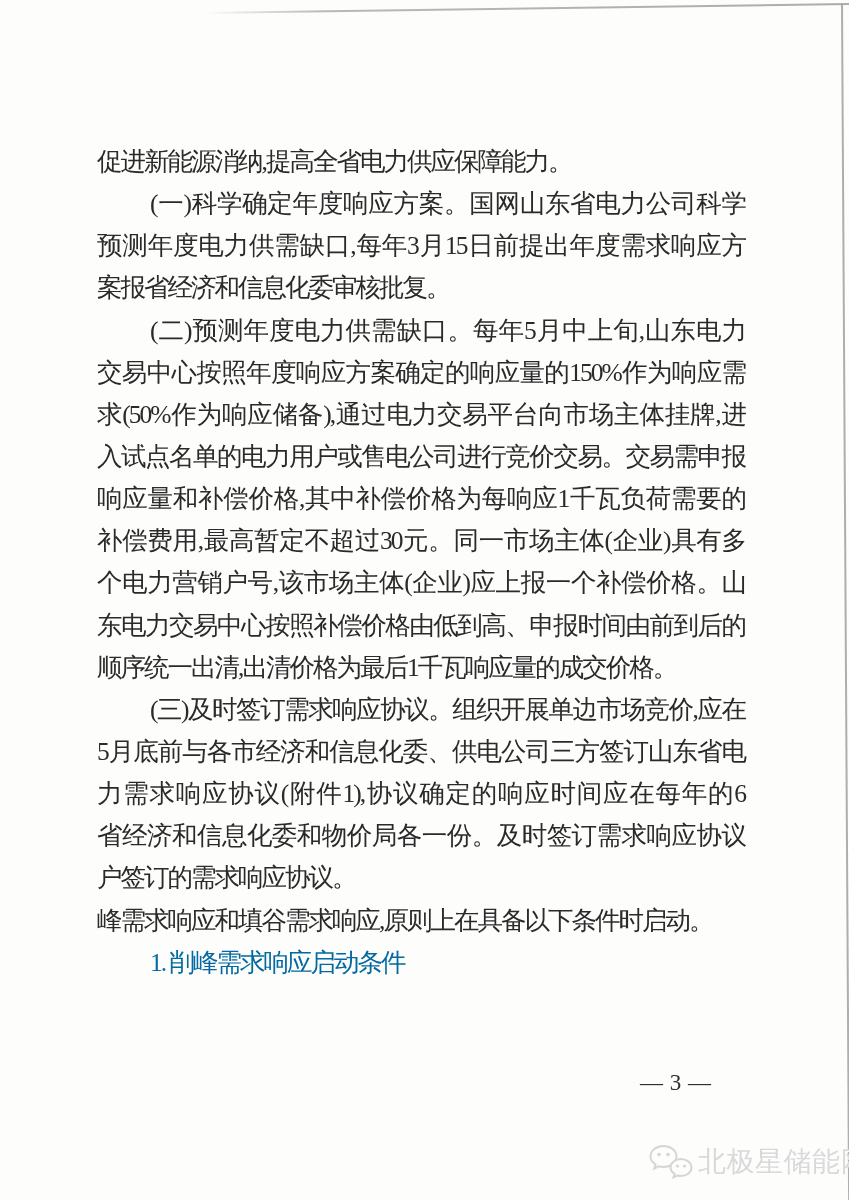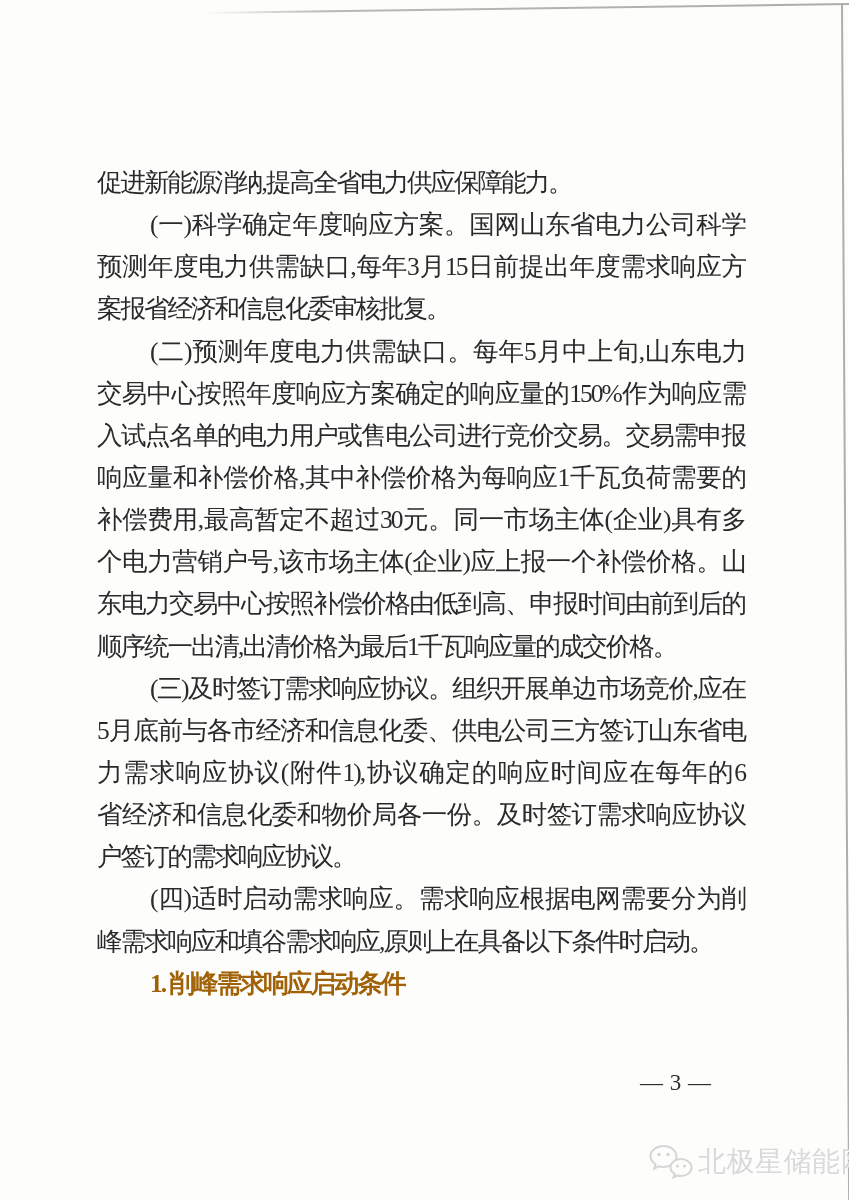--- a/index.html
+++ b/index.html
@@ -39,38 +39,37 @@
   }
   
   .doc-body {
     position: absolute;
     left: 97px;
     top: 141px;
     width: 648px;
     color: #2a2a2a;
     font-size: 25.5px;
     letter-spacing: -2px;
-    margin-top: 21px;
   }
   .line {
     height: 42.15px;
     line-height: 42.15px;
     white-space: nowrap;
     text-align: justify;
     text-align-last: left;
     text-justify: inter-character;
   }
   .line.jfull {
     white-space: normal;
     text-align-last: justify;
   }
   .line.ind { text-indent: 53px; }
   .line.bold {
-    font-weight: bold;
-    color: #a16207;
+    font-weight: normal;
+    color: #0369a1;
   }
   .page-number {
     position: absolute;
     top: 1070px;
     left: 640px;
     width: 80px;
     font-size: 23px;
     color: #2f2f2f;
     letter-spacing: 0.5px;
     text-align: left;
@@ -105,34 +104,34 @@
 
   <div class="doc-body">
     <div class="line">促进新能源消纳,提高全省电力供应保障能力。</div>
 
     <div class="line ind jfull">(一)科学确定年度响应方案。国网山东省电力公司科学</div>
     <div class="line jfull">预测年度电力供需缺口,每年3月15日前提出年度需求响应方</div>
     <div class="line">案报省经济和信息化委审核批复。</div>
 
     <div class="line ind jfull">(二)预测年度电力供需缺口。每年5月中上旬,山东电力</div>
     <div class="line jfull">交易中心按照年度响应方案确定的响应量的150%作为响应需</div>
+    <div class="line jfull">求(50%作为响应储备),通过电力交易平台向市场主体挂牌,进</div>
     <div class="line jfull">入试点名单的电力用户或售电公司进行竞价交易。交易需申报</div>
     <div class="line jfull">响应量和补偿价格,其中补偿价格为每响应1千瓦负荷需要的</div>
     <div class="line jfull">补偿费用,最高暂定不超过30元。同一市场主体(企业)具有多</div>
     <div class="line jfull">个电力营销户号,该市场主体(企业)应上报一个补偿价格。山</div>
     <div class="line jfull">东电力交易中心按照补偿价格由低到高、申报时间由前到后的</div>
     <div class="line">顺序统一出清,出清价格为最后1千瓦响应量的成交价格。</div>
 
     <div class="line ind jfull">(三)及时签订需求响应协议。组织开展单边市场竞价,应在</div>
     <div class="line jfull">5月底前与各市经济和信息化委、供电公司三方签订山东省电</div>
     <div class="line jfull">力需求响应协议(附件1),协议确定的响应时间应在每年的6</div>
     <div class="line jfull">省经济和信息化委和物价局各一份。及时签订需求响应协议</div>
     <div class="line">户签订的需求响应协议。</div>
 
-    <div class="line ind jfull">(四)适时启动需求响应。需求响应根据电网需要分为削</div>
     <div class="line">峰需求响应和填谷需求响应,原则上在具备以下条件时启动。</div>
 
     <div class="line ind bold">1. 削峰需求响应启动条件</div>
   </div>
 
   <div class="page-number">— 3 —</div>
 
   <div class="watermark">
     <svg class="wm-icon" width="46" height="38" viewBox="0 0 46 38">
       <g fill="none" stroke="#d6d6d6" stroke-width="2">

